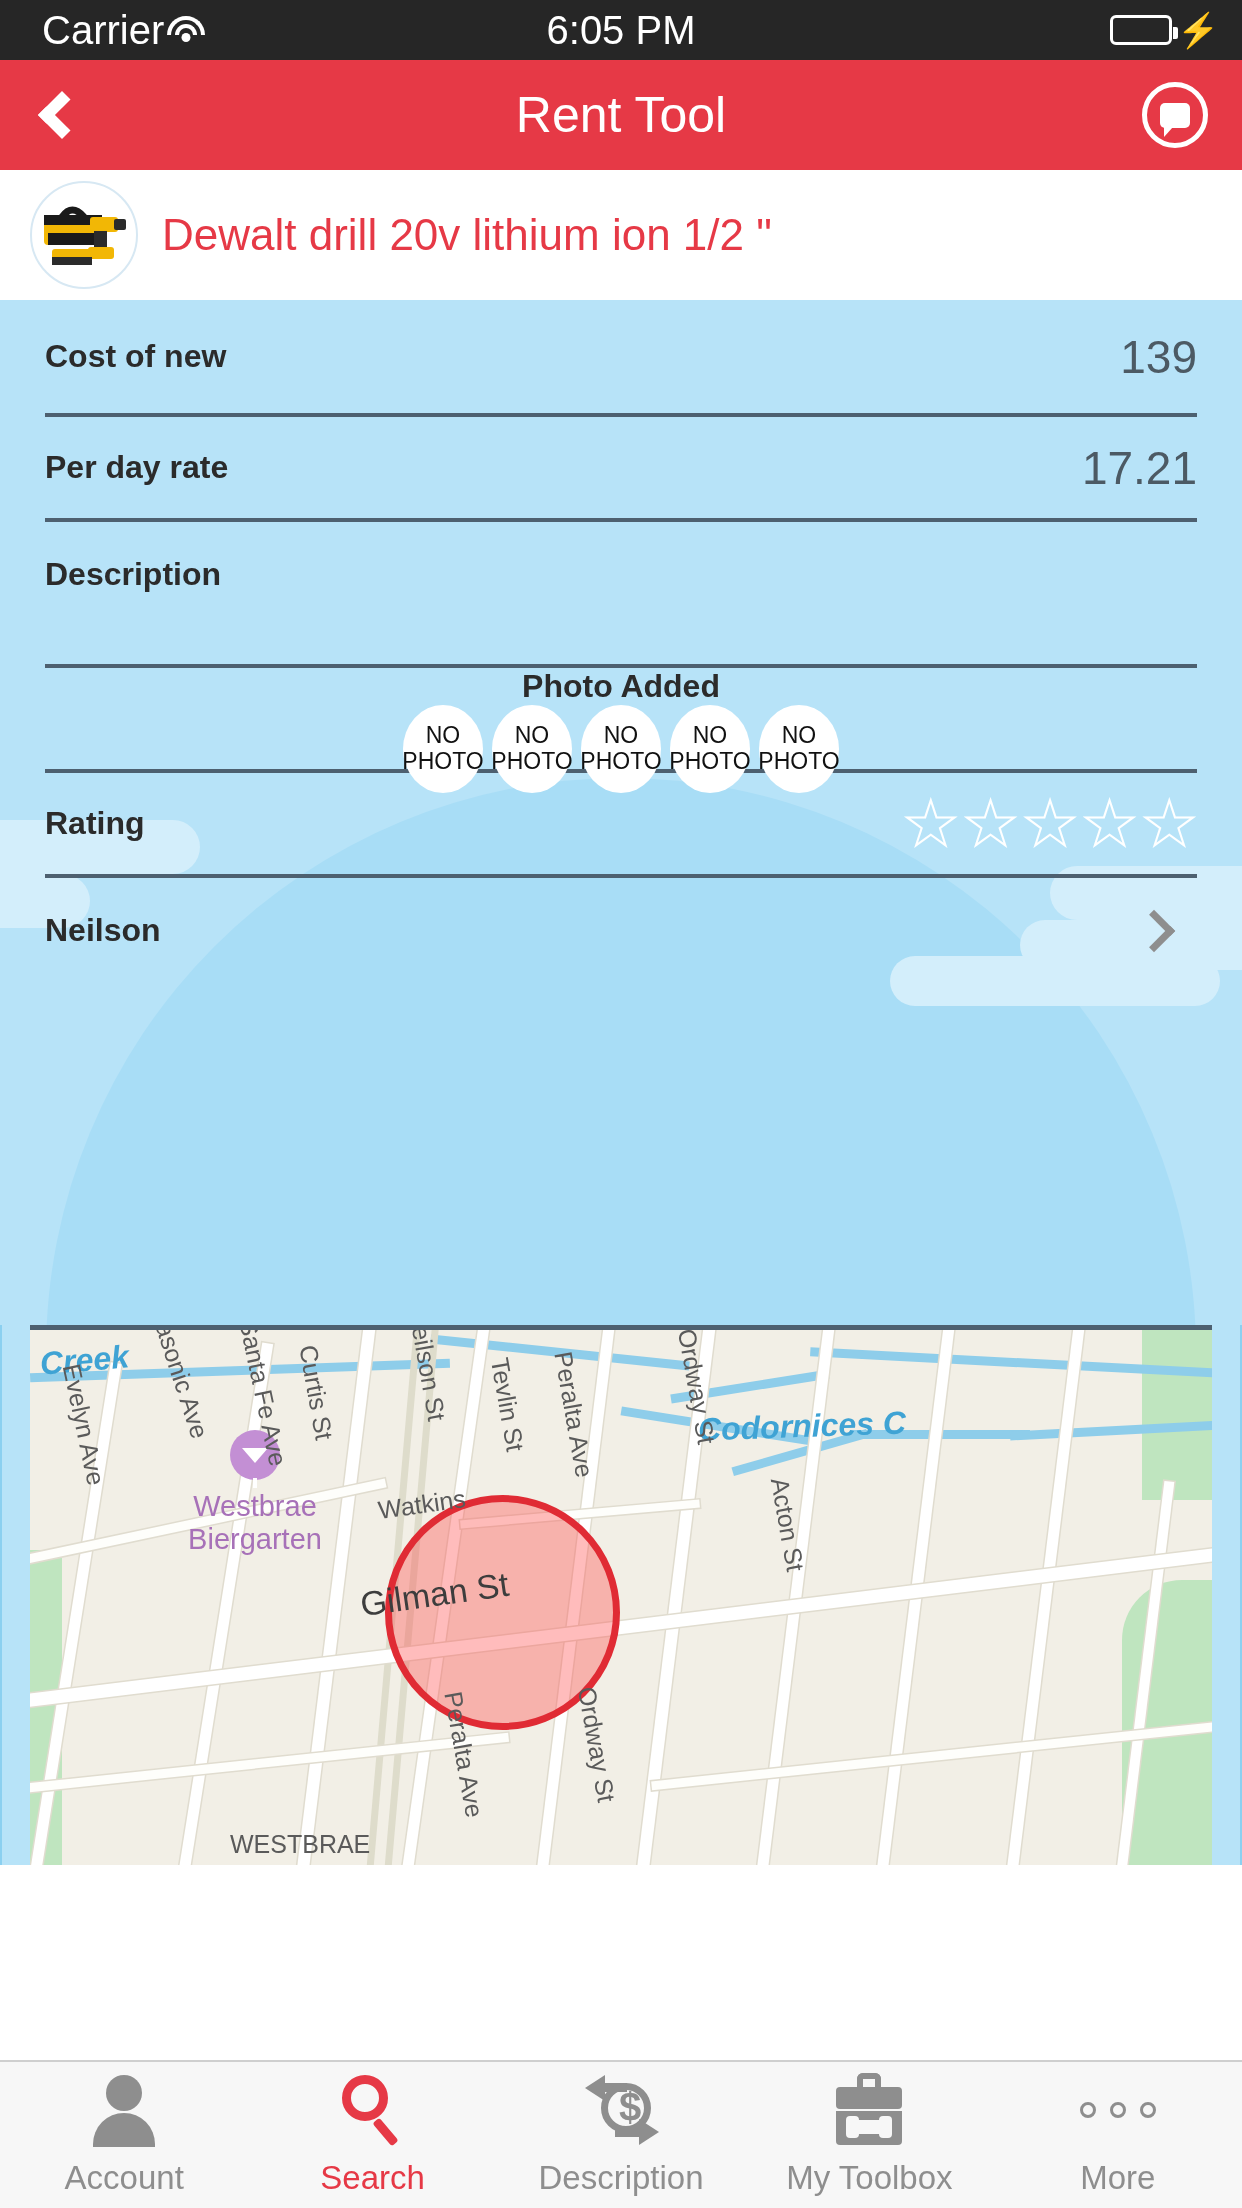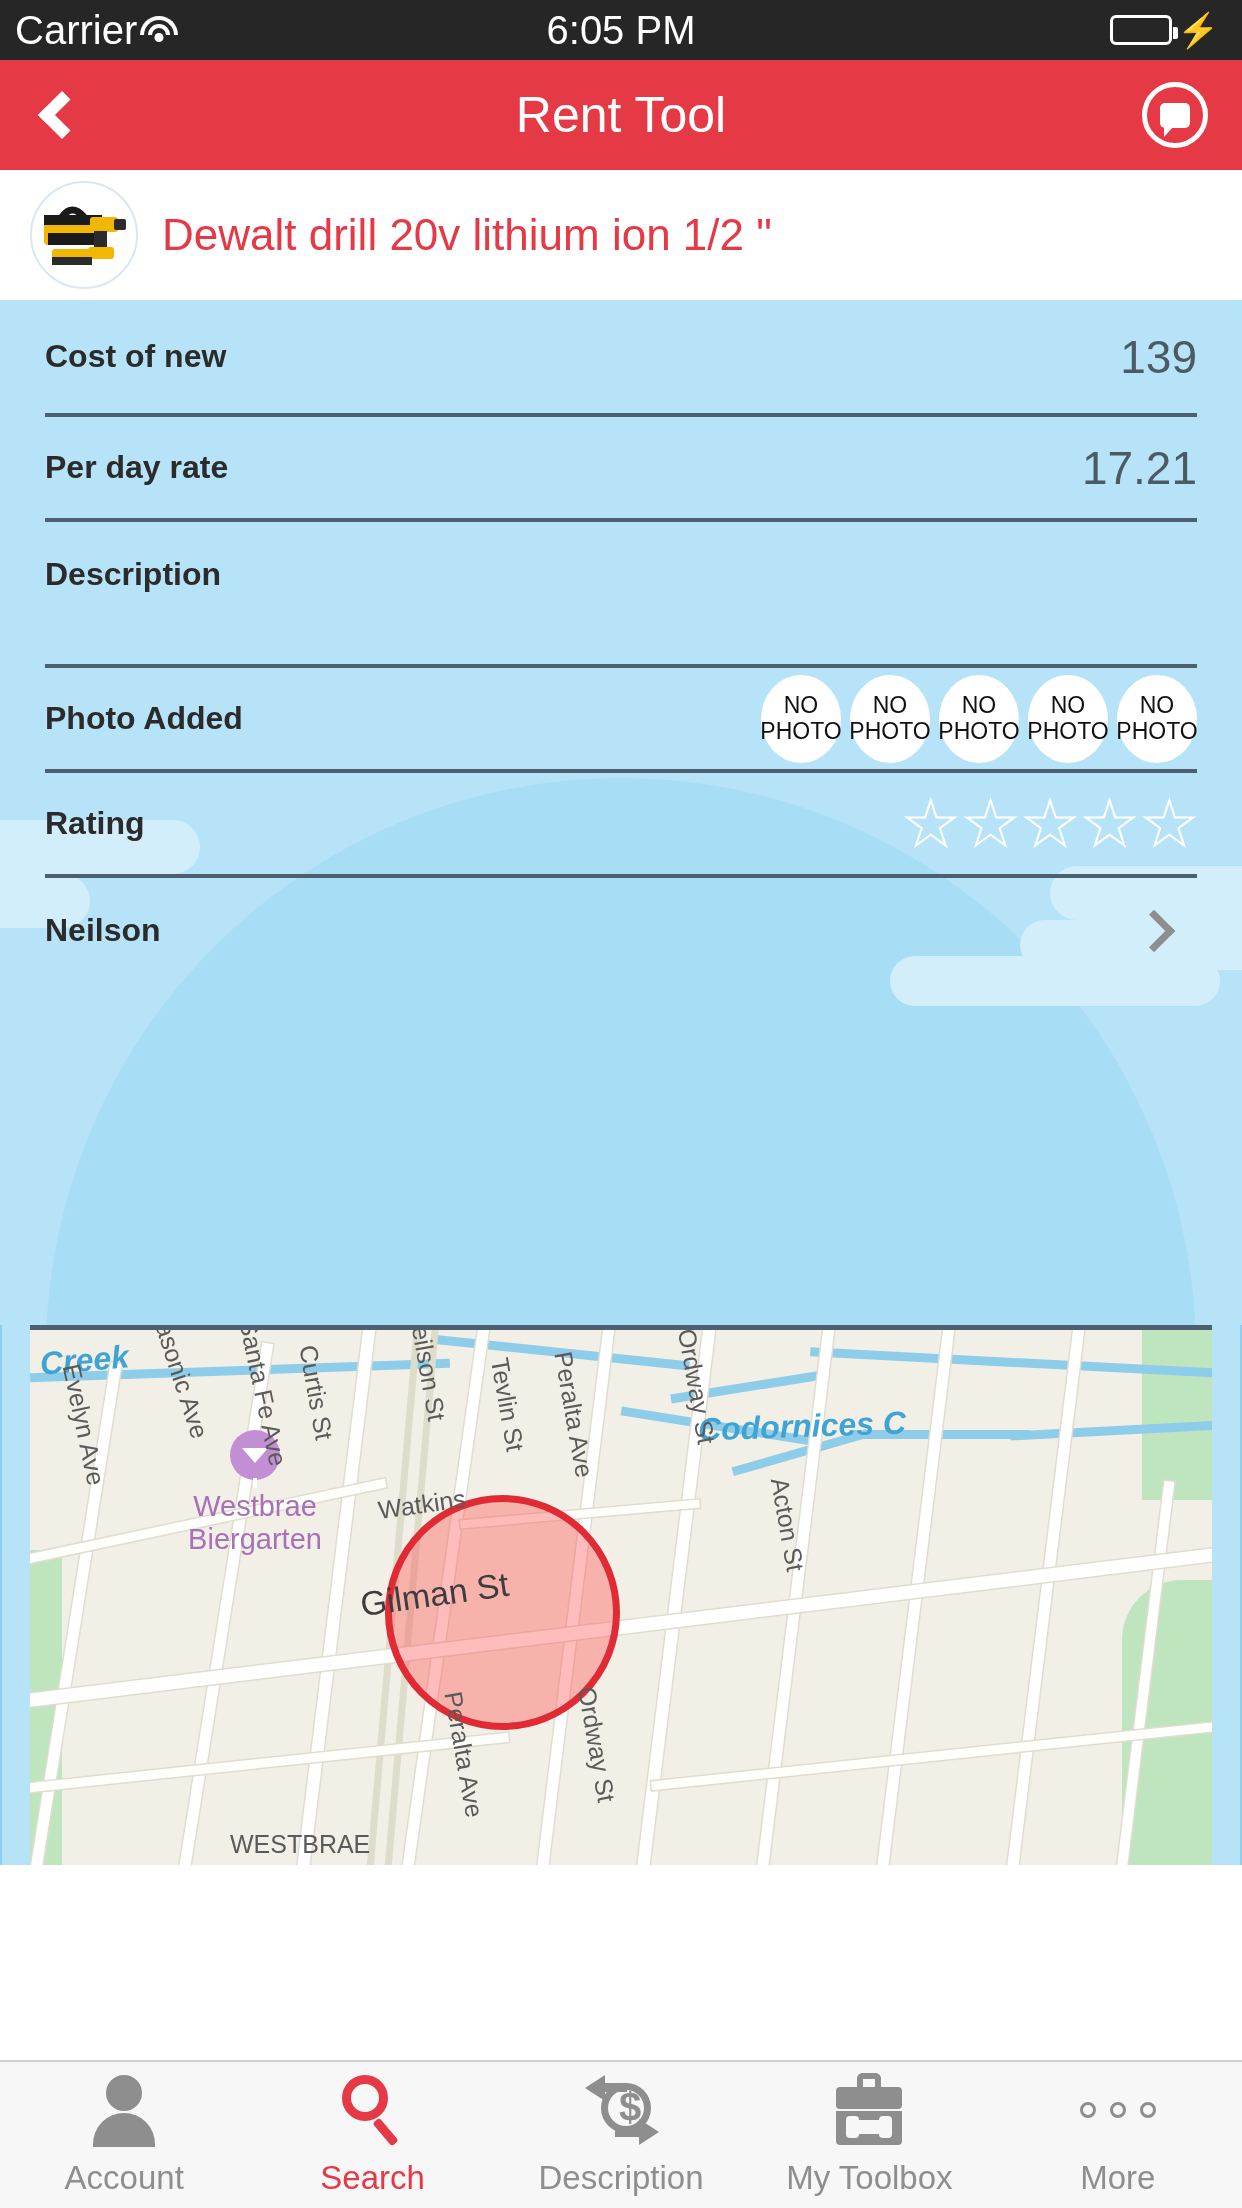--- a/index.html
+++ b/index.html
@@ -12,21 +12,21 @@
   }
 
   
   .status-bar{
     height:60px; width:100%;
     background:#262626;
     display:flex; align-items:center;
     position:relative;
     color:#ffffff;
   }
-  .sb-left{ display:flex; align-items:center; gap:2px; padding-left:15px; }
+  .sb-left{ display:flex; align-items:center; gap:2px; padding-left:42px; }
   .sb-carrier{ font-size:40px; letter-spacing:0px; }
   .wifi-icon{ width:40px; height:32px; position:relative; }
   .wifi-icon i{
     position:absolute; left:50%; transform:translateX(-50%);
     border:4px solid #fff; border-bottom:none;
     border-radius:50% 50% 0 0 / 100% 100% 0 0;
   }
   .wifi-icon i.a{ width:38px; height:19px; top:2px; }
   .wifi-icon i.b{ width:22px; height:11px; top:10px; }
   .wifi-icon i.c{ width:9px;  height:9px;  top:19px; border-radius:50%; border:none; background:#fff; }
@@ -116,21 +116,21 @@
     display:flex; align-items:center; justify-content:space-between;
     border-bottom:4px solid #4D6070;
   }
   .row:last-child{ border-bottom:none; }
   .row-label{ font-size:32px; color:#2b2b2b; font-weight:bold; }
   .row-value{ font-size:46px; color:#4c5a64; }
 
   .row-cost{ height:117px; }
   .row-rate{ height:105px; }
   .row-desc{ height:146px; align-items:flex-start; padding-top:34px; }
-  .row-photo{ height:105px; }
+  .row-photo{ height:105px;flex-direction:column; }
   .row-rating{ height:105px; }
   .row-comments{ height:105px; border-bottom:none; }
 
   .photo-strip{ display:flex; gap:9px; }
   .photo-circle{
     width:80px; height:88px; border-radius:50%;
     background:#ffffff;
     display:flex; flex-direction:column; align-items:center; justify-content:center;
     font-size:23px; line-height:1.12; color:#111; text-align:center; cursor:pointer;
   }

